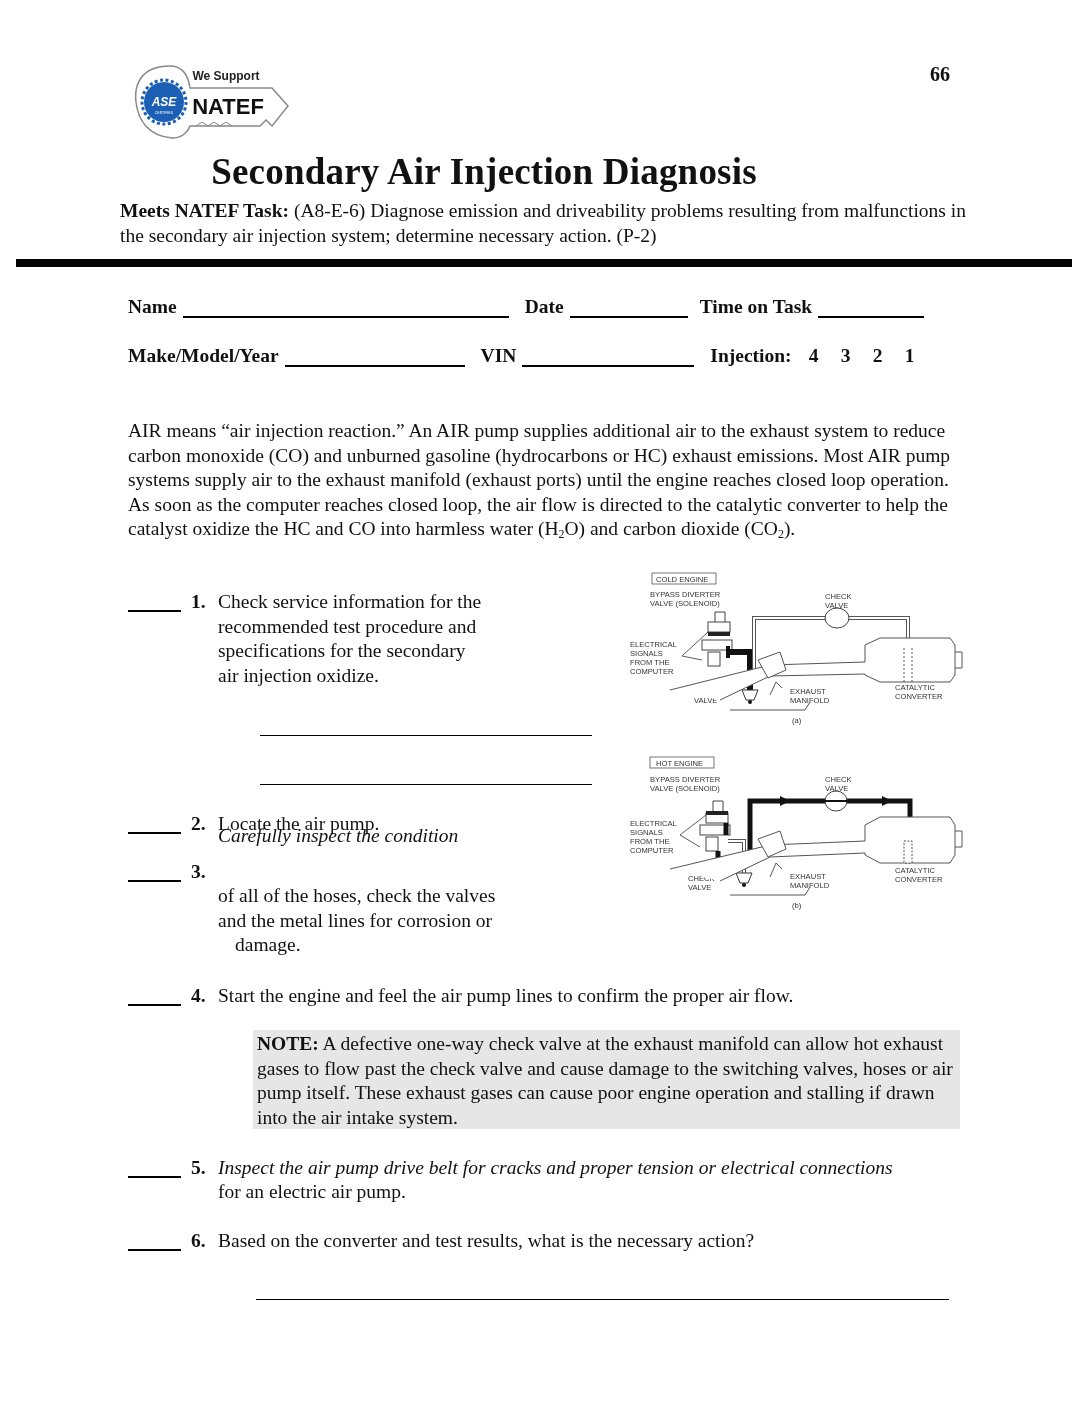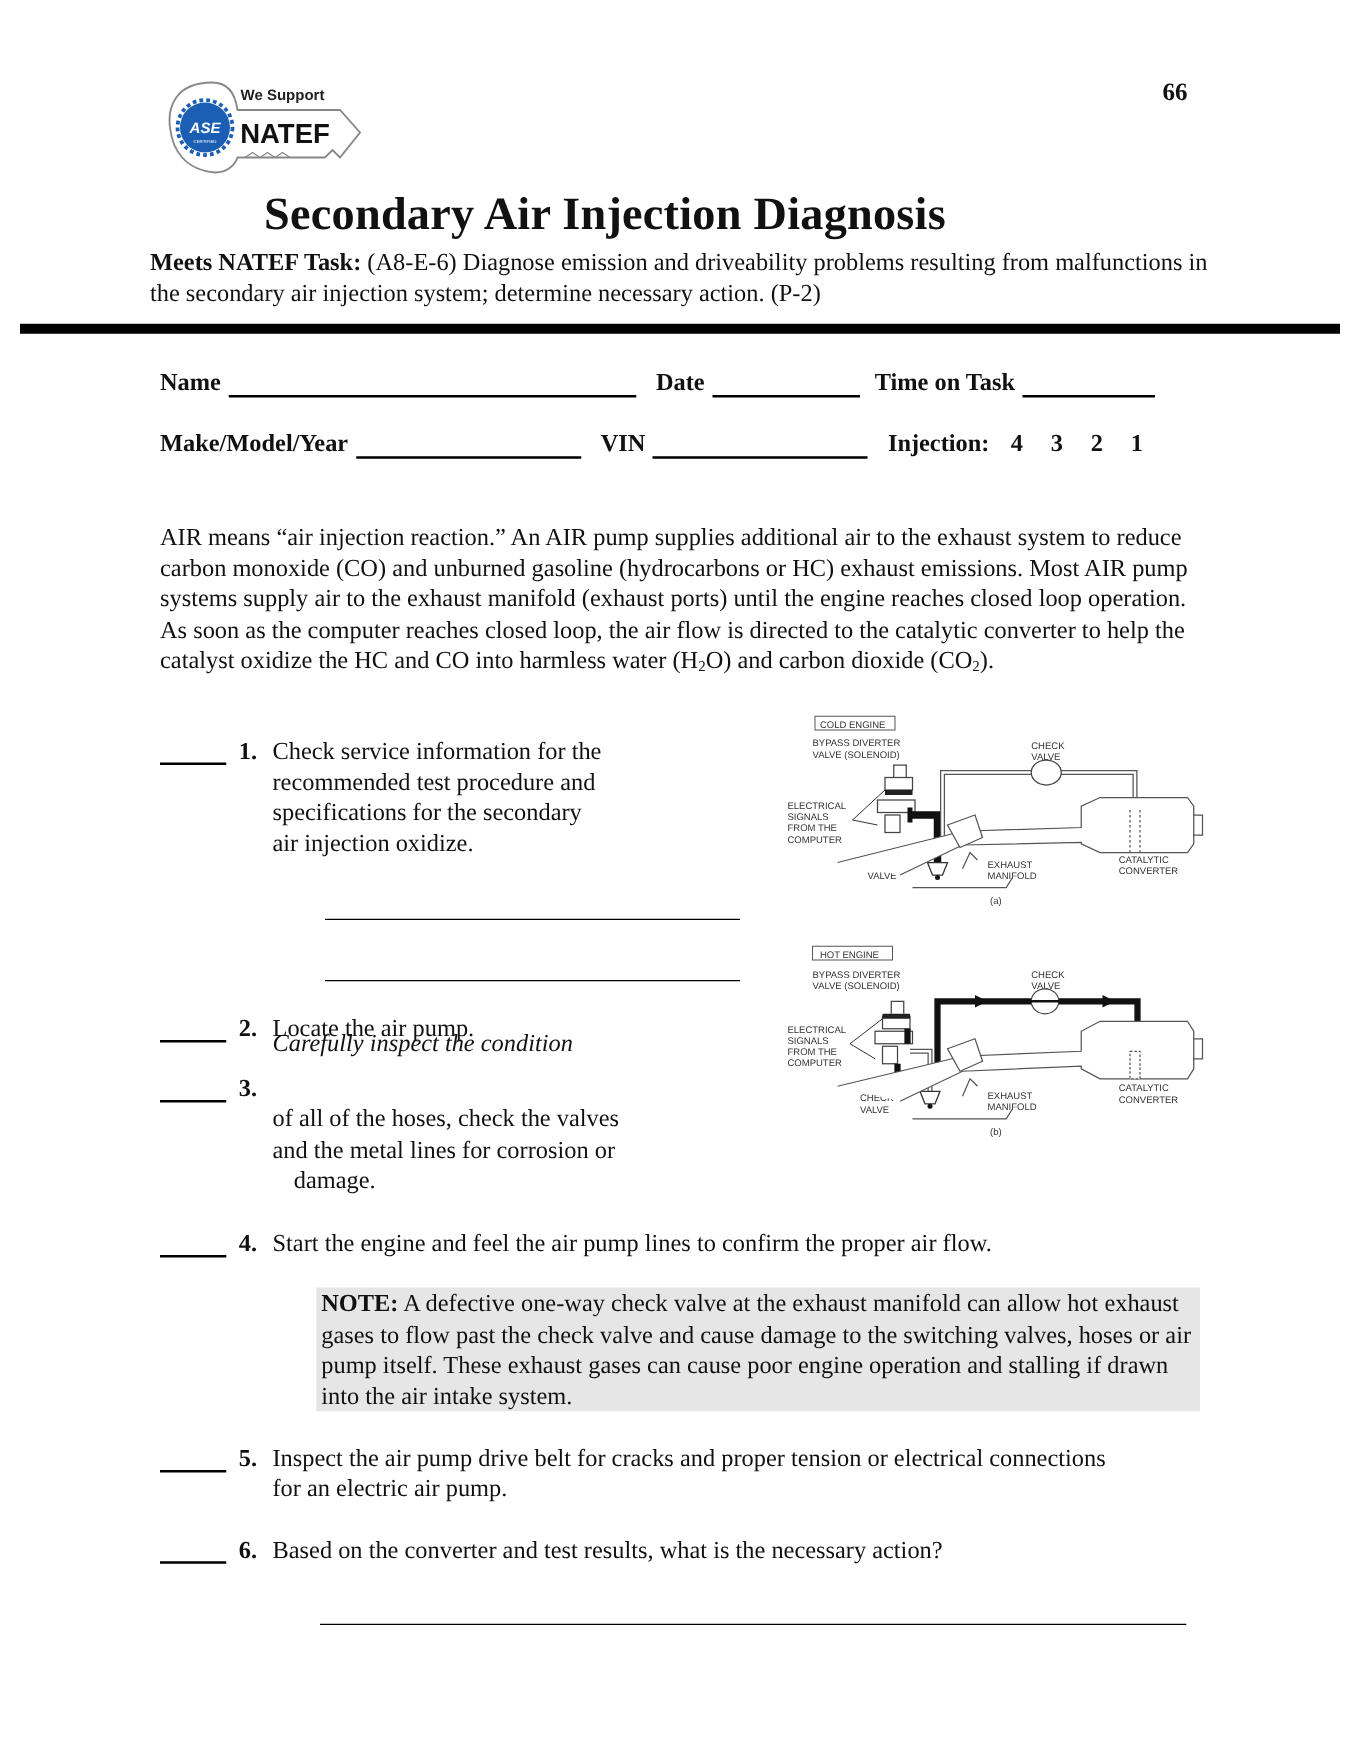--- a/index.html
+++ b/index.html
@@ -145,21 +145,21 @@
   <span class="check-blank" style="top:984px;"></span>
   <span class="num abs" style="top:984px;">4.</span>
   <span class="txt abs" style="top:984px;">Start the engine and feel the air pump lines to confirm the proper air flow.</span>
 </div>
 
 <div class="abs note"><b>NOTE:</b><span> A defective one-way check valve at the exhaust manifold can allow hot exhaust gases to flow past the check valve and cause damage to the switching valves, hoses or air pump itself.  These exhaust gases can cause poor engine operation and stalling if drawn into the air intake system.</span></div>
 
 <div class="step">
   <span class="check-blank" style="top:1156px;"></span>
   <span class="num abs" style="top:1156px;">5.</span>
-  <span class="txt abs" style="top:1156px;">Inspect the air pump drive belt for cracks and proper tension or electrical connections</span>
+  <span class="txt abs" style="top:1156px;font-style:italic;">Inspect the air pump drive belt for cracks and proper tension or electrical connections</span>
   <span class="txt abs" style="top:1180px;">for an electric air pump.</span>
 </div>
 
 <div class="step">
   <span class="check-blank" style="top:1229px;"></span>
   <span class="num abs" style="top:1229px;">6.</span>
   <span class="txt abs" style="top:1229px;">Based on the converter and test results, what is the necessary action?</span>
 </div>
 <div class="abs answer-line" style="left:256px; top:1299px; width:693px;"></div>
 

